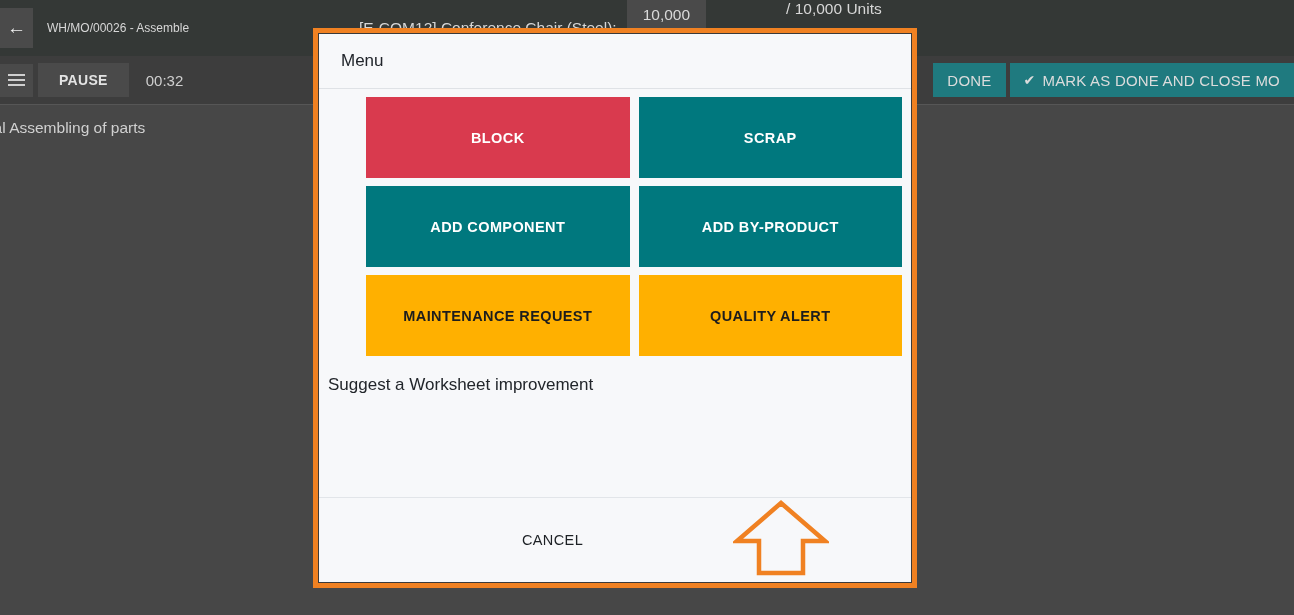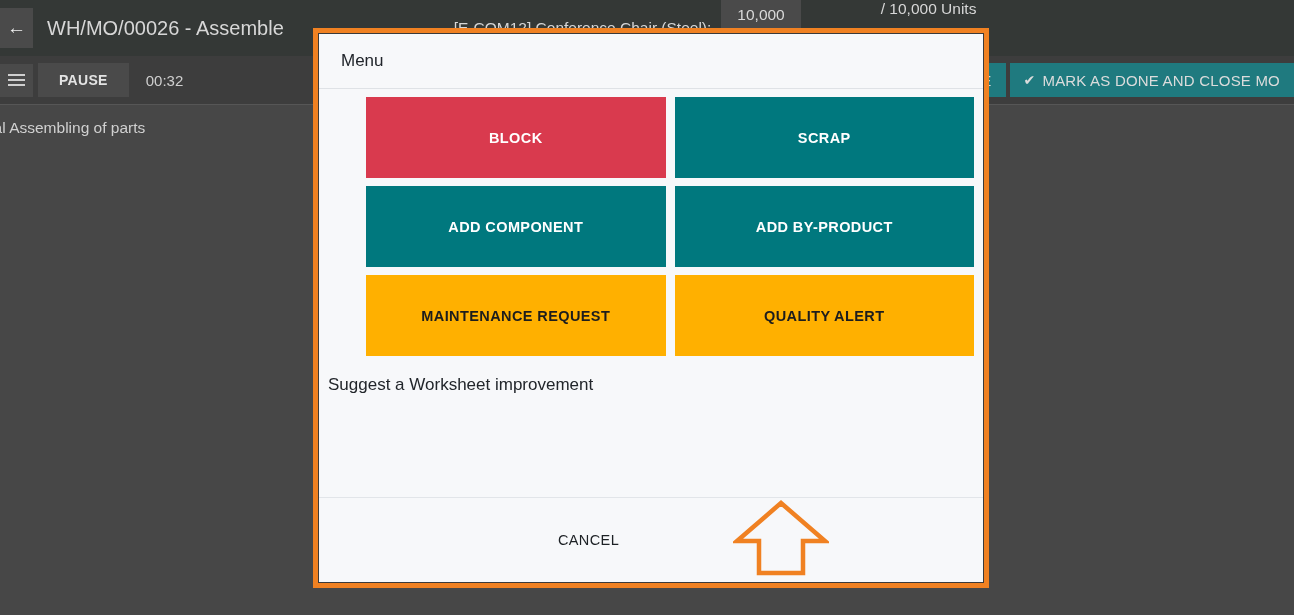--- a/index.html
+++ b/index.html
@@ -40,21 +40,21 @@
     justify-content: center;
     color: #f2f2f2;
     font-size: 19px;
     margin: 8px 0 8px 0;
   }
   .topbar-title {
     display: flex;
     align-items: center;
     padding-left: 14px;
     color: #d7d7d7;
-    font-size: 20px;
+    font-size: 12px;
     white-space: nowrap;
   }
   .topbar-product {
     display: flex;
     align-items: center;
     color: #d7d7d7;
     font-size: 15.5px;
     white-space: nowrap;
     margin-left: 170px;
   }
@@ -145,21 +145,21 @@
     padding: 14px 0 0 0;
     margin-left: -15px;
     white-space: nowrap;
   }
 
   
   .modal-annot {
     position: absolute;
     left: 313px;
     top: 28px;
-    width: 676px;
+    width: 604px;
     height: 560px;
     border: 5px solid #f08122;
     box-sizing: border-box;
     background: #f7f8fa;
   }
   .modal {
     position: absolute;
     inset: 0;
     background: #f7f8fa;
     border: 1px solid #3a3a3a;

